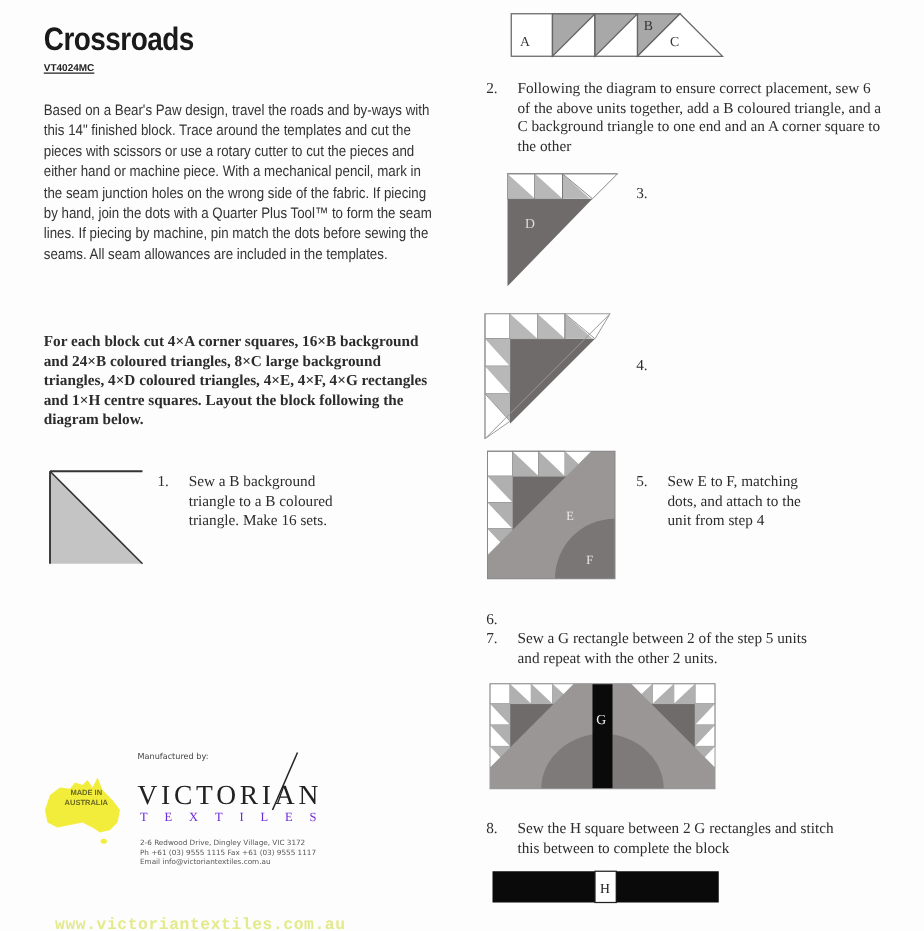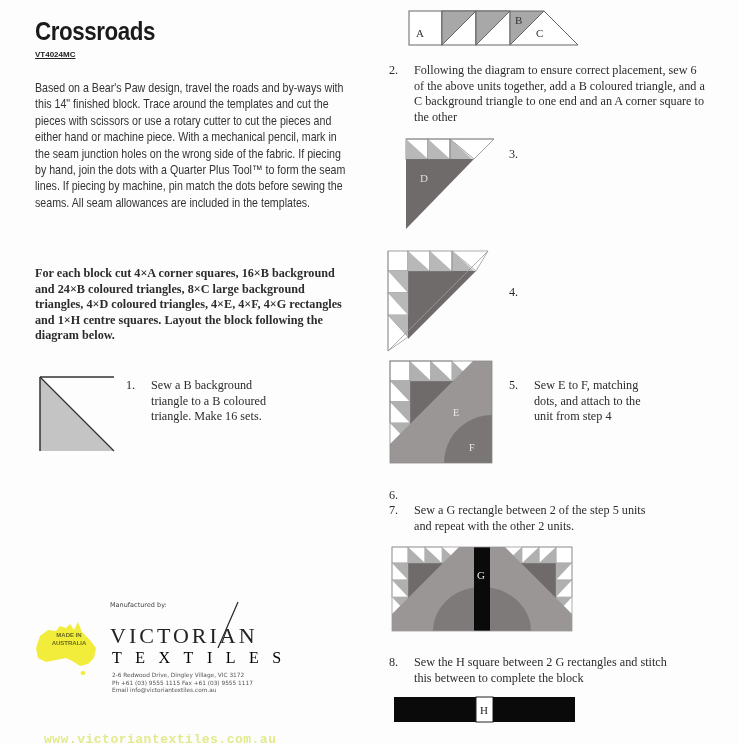--- a/index.html
+++ b/index.html
@@ -28,22 +28,22 @@
   .cut { left: 35px; top: 266px; width: 310px; font-weight: bold; }
   .step { display: flex; }
   .step .num { width: 25px; flex: none; }
   .svgbox { position: absolute; }
   .logo-mfd { left: 110px; top: 601px; font-family: "DejaVu Sans", sans-serif; font-size: 6.5px; color: #444; }
   .logo-main {
     left: 110px; top: 623px; font-family: "Liberation Serif", serif; font-size: 22px;
     letter-spacing: 3px; color: #222; text-align: right;
   }
   .logo-sub {
-    left: 112px; top: 649px; font-family: "Liberation Serif", serif; font-size: 16px;
-    letter-spacing: 13.5px; color: #000000;
+    left: 112px; top: 649px; font-family: "Liberation Serif", serif; font-size: 10px;
+    letter-spacing: 13.5px; color: #6d28d9;
   }
   .addr {
     left: 112px; top: 672px; font-family: "DejaVu Sans", sans-serif; font-size: 5.8px;
     line-height: 7.6px; color: #555;
   }
   .web {
     left: 44px; top: 732px; font-family: "Liberation Mono", monospace; font-size: 13px;
     font-weight: bold; letter-spacing: 0.5px; color: #e3ea8a;
   }
   .mia-text {

